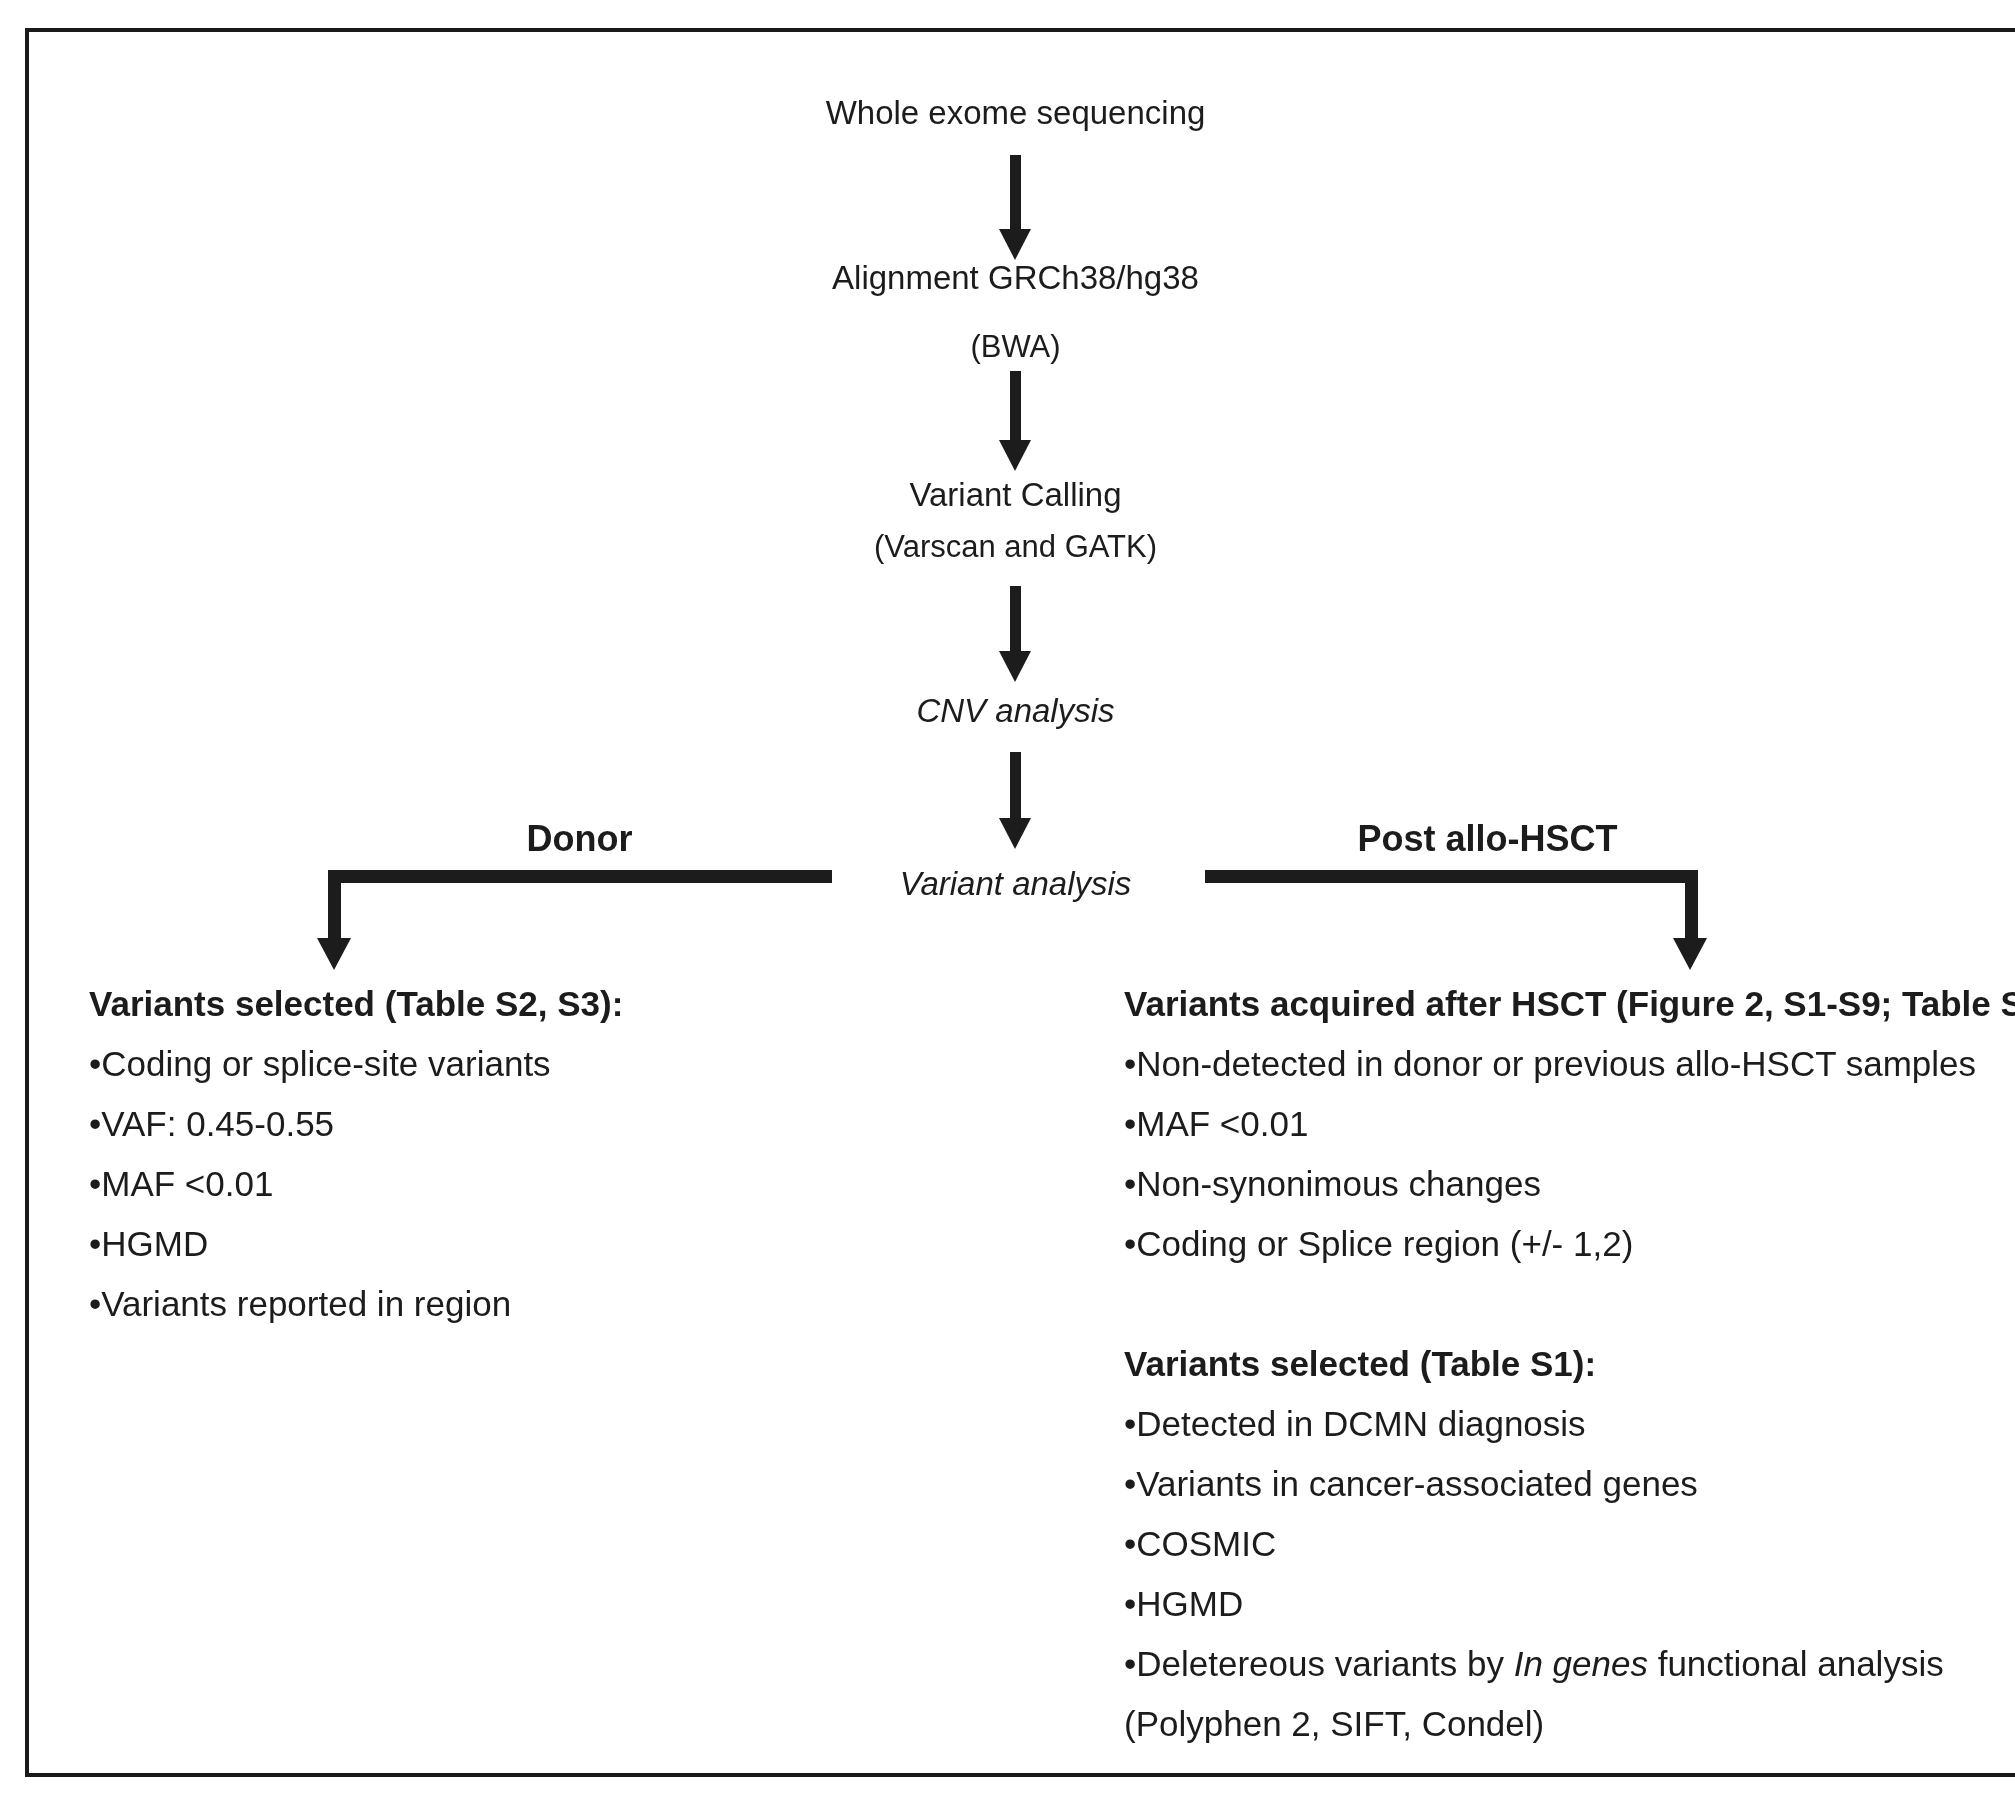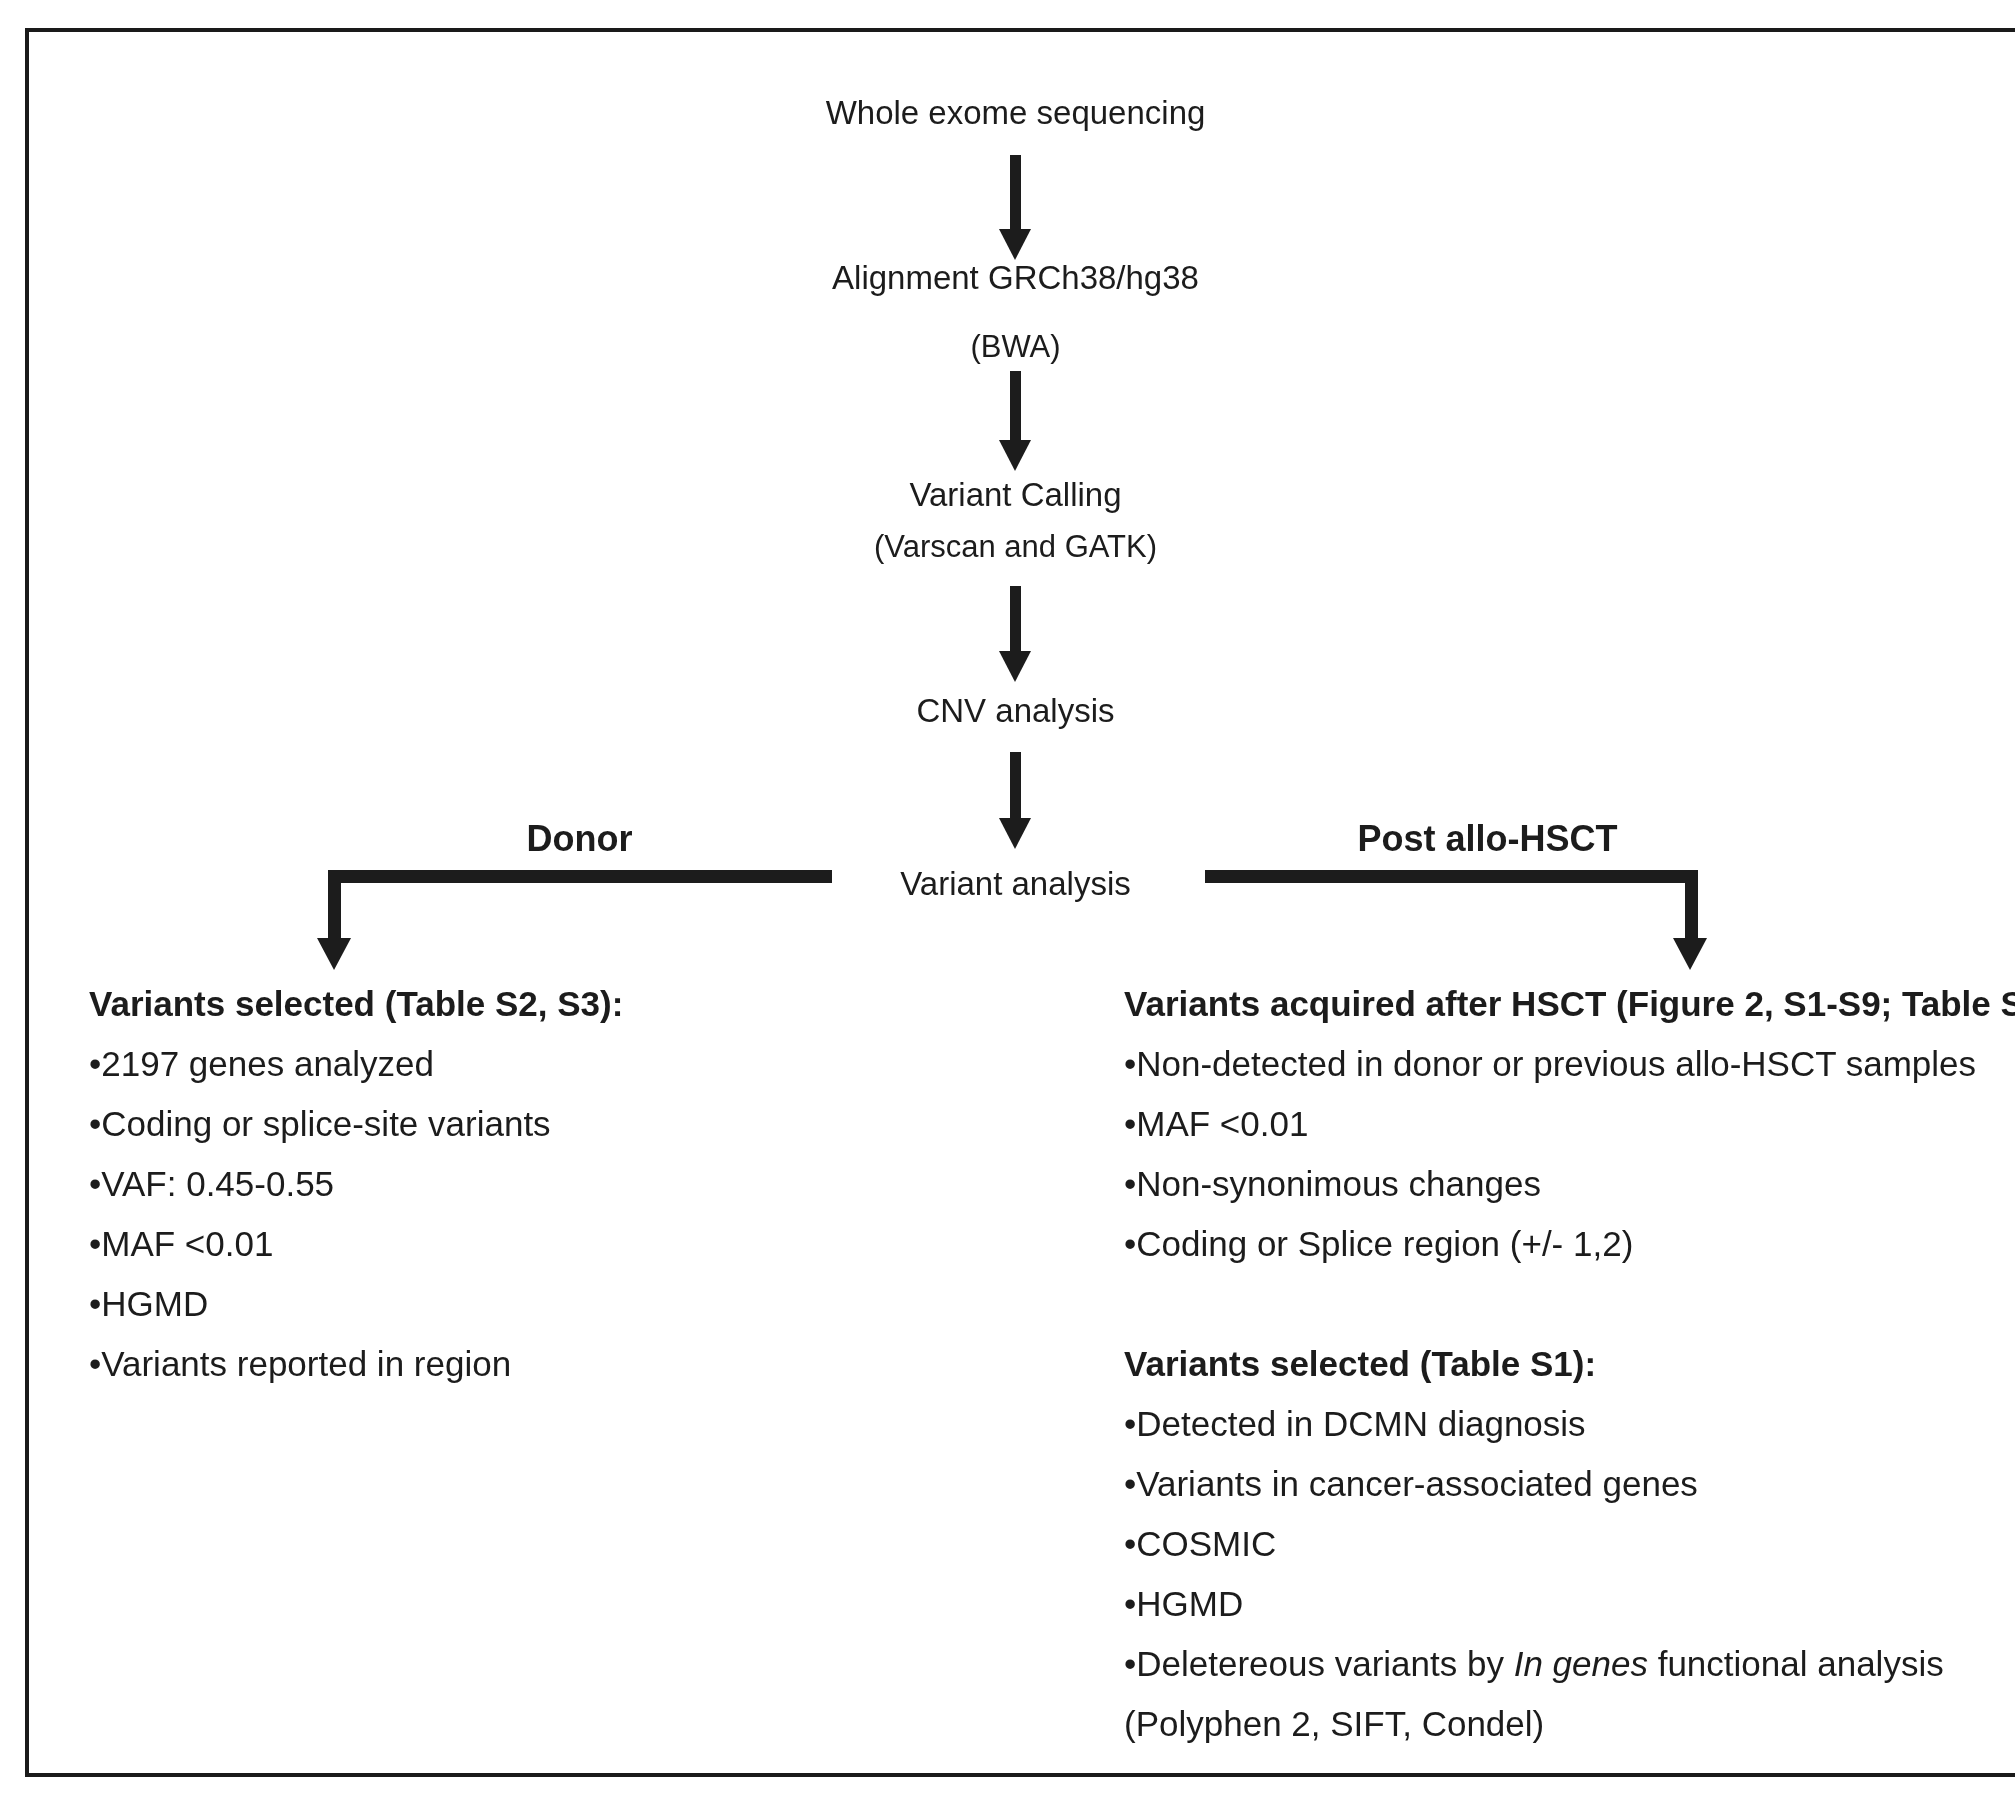--- a/index.html
+++ b/index.html
@@ -21,21 +21,21 @@
   }
   .node{
     position:absolute;
     left:532px;width:967px;
     text-align:center;
     font-size:33px;
     line-height:52px;
     white-space:nowrap;
   }
   .node.sub{font-size:31px;line-height:44px;}
-  .node.italic{}
+  .node.italic{font-style:italic;}
   .branch-label{
     position:absolute;
     width:403px;
     text-align:center;
     font-size:36px;
     line-height:52px;
     font-weight:bold;
     white-space:nowrap;
   }
   .stem{position:absolute;width:10.5px;background:#1c1c1c;}
@@ -100,21 +100,20 @@
   <div class="bar" style="left:328px;top:870px;width:504px;"></div>
   <div class="vstem" style="left:328px;top:870px;height:69px;"></div>
   <div class="vhead" style="left:317px;top:938px;"></div>
 
   <div class="bar" style="left:1205px;top:870px;width:492px;"></div>
   <div class="vstem" style="left:1685px;top:870px;height:69px;"></div>
   <div class="vhead" style="left:1673px;top:938px;"></div>
 
   <div class="list" style="left:89px;top:974px;">
     <div class="hdr">Variants selected (Table S2, S3):</div>
-    <div>•2197 genes analyzed</div>
     <div>•Coding or splice-site variants</div>
     <div>•VAF: 0.45-0.55</div>
     <div>•MAF &lt;0.01</div>
     <div>•HGMD</div>
     <div>•Variants reported in region</div>
   </div>
 
   <div class="list" style="left:1124px;top:974px;">
     <div>
       <span class="hdr">Variants acquired after HSCT (Figure 2, S1-S9; Table S1)</span>

